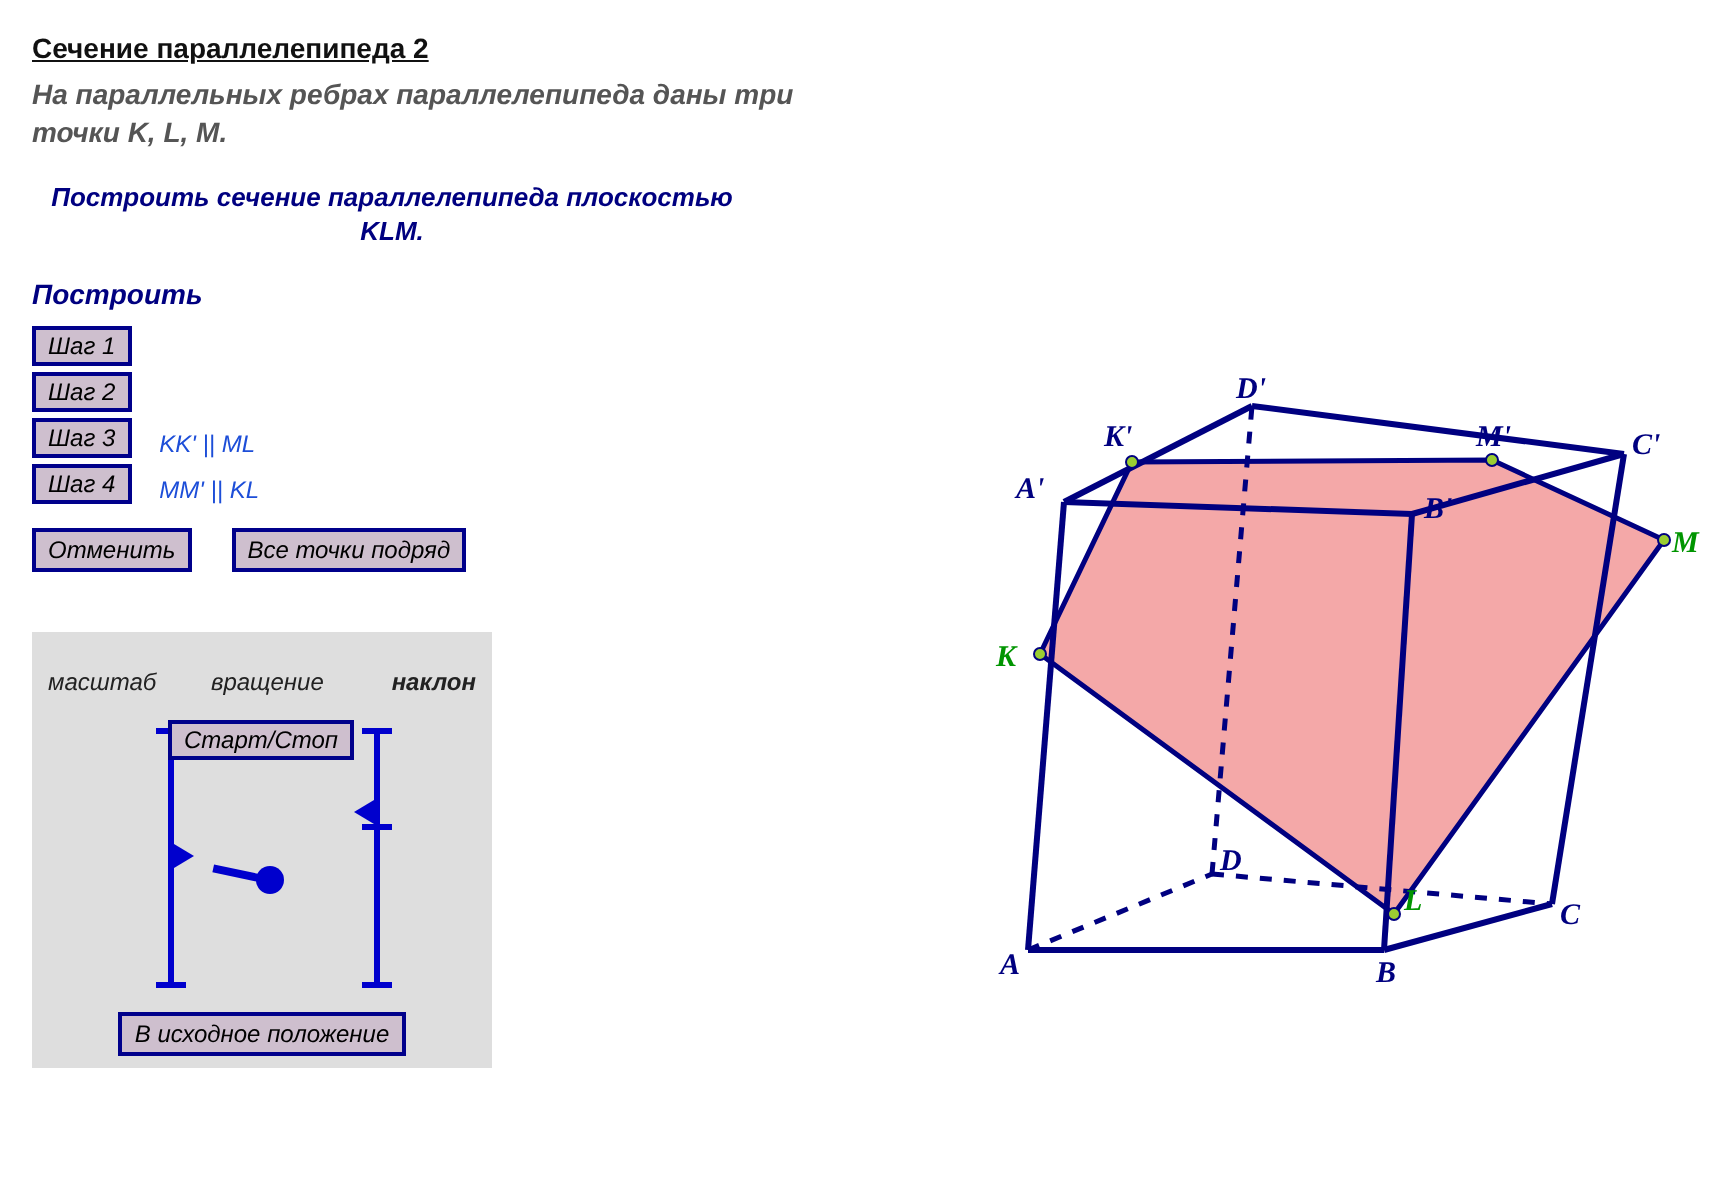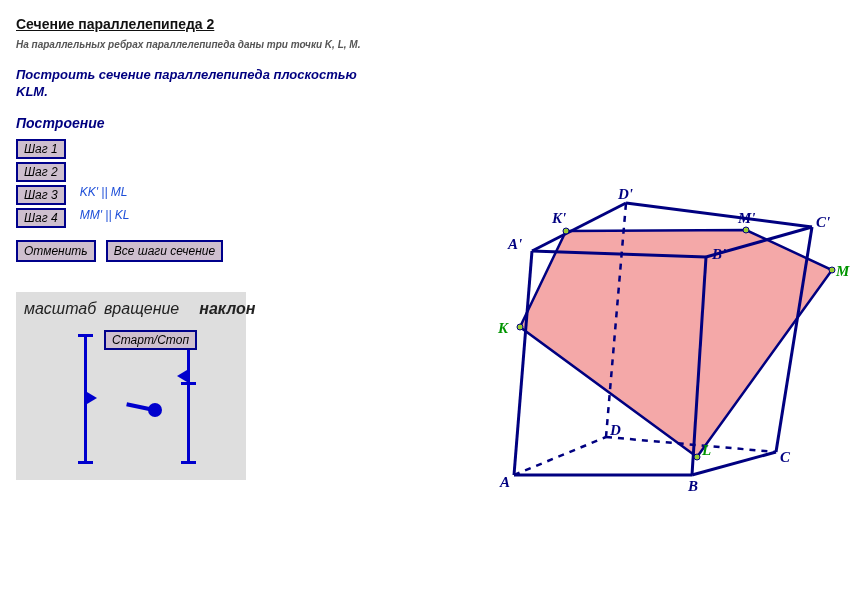--- a/index.html
+++ b/index.html
@@ -16,44 +16,45 @@
   .title {
     font-weight: bold;
     text-decoration: underline;
     color: #111;
     font-size: 14px;
     margin-bottom: 6px;
   }
   .given {
     color: #555;
     font-style: italic;
-    font-size: 10px;
+    font-size: 14px;
     line-height: 1.35;
     margin-bottom: 14px;
     font-weight: bold;
   }
   .task {
     color: #000080;
     font-weight: bold;
     font-style: italic;
     font-size: 13px;
     line-height: 1.35;
     margin-bottom: 14px;
+    text-align: center;
   }
   .section-label {
     color: #000080;
     font-weight: bold;
     font-style: italic;
     font-size: 14px;
     margin-bottom: 8px;
   }
   .steps { margin-bottom: 12px; }
   .step-row {
     display: flex;
-    align-items: flex-start;
+    align-items: flex-end;
     gap: 14px;
     margin-bottom: 3px;
     font-style: italic;
   }
   .btn {
     display: inline-block;
     background: #cebfce;
     border: 2px solid #00008b;
     padding: 1px 6px;
     font-style: italic;
@@ -63,36 +64,37 @@
     font-family: inherit;
   }
   .btn.wide { padding: 2px 6px; }
   .step-note {
     color: #1d4ed8;
     font-style: italic;
     font-size: 12px;
   }
   .btn-row {
     display: flex;
-    gap: 10px;
+    gap: 20px;
     margin-bottom: 30px;
   }
   .control-panel {
     background: #dedede;
     width: 230px;
     padding: 8px 8px 6px 8px;
     position: relative;
   }
   .cp-header {
     display: flex;
     gap: 20px;
     font-style: italic;
-    font-size: 16px;
+    font-size: 12px;
     color: #222;
     margin-bottom: 6px;
+    margin-top: 10px;
   }
   .cp-header span:nth-child(1){ width:60px; }
   .cp-header span:nth-child(2){ width:80px; text-align:center; }
   .cp-header span:nth-child(3){ width:55px; text-align:right;font-weight:bold; }
   .cp-body {
     position: relative;
     height: 150px;
   }
   .slider-track {
     position: absolute;
@@ -121,21 +123,21 @@
     left:3px;
   }
   .slider-thumb.left-tri {
     border-top:6px solid transparent;
     border-bottom:6px solid transparent;
     border-right:10px solid #0000cd;
     left:-10px;
   }
   .cp-center {
     position:absolute;
-    left:80px; top:6px;
+    left:60px; top:6px;
     text-align:center;
   }
   .cp-center .btn { margin-bottom:40px; }
   .rot-knob {
     width:50px; height:40px;
     position:relative;
     margin:0 auto;
   }
   .rot-line {
     position:absolute;
@@ -168,21 +170,21 @@
 </style>
 </head>
 <body>
 
 <div class="title">Сечение параллелепипеда 2</div>
 
 <div class="given" style="max-width:400px">На параллельных ребрах параллелепипеда даны три точки K, L, M.</div>
 
 <div class="task" style="max-width:360px">Построить сечение параллелепипеда плоскостью KLM.</div>
 
-<div class="section-label">Построение</div>
+<div class="section-label">Построить</div>
 
 <div class="steps">
   <div class="step-row">
     <button class="btn">Шаг 1</button>
     <span class="step-note"></span>
   </div>
   <div class="step-row">
     <button class="btn">Шаг 2</button>
     <span class="step-note"></span>
   </div>
@@ -191,21 +193,21 @@
     <span class="step-note">KK' || ML</span>
   </div>
   <div class="step-row">
     <button class="btn">Шаг 4</button>
     <span class="step-note">MM' || KL</span>
   </div>
 </div>
 
 <div class="btn-row">
   <button class="btn wide">Отменить</button>
-  <button class="btn wide">Все шаги сечение</button>
+  <button class="btn wide">Все точки подряд</button>
 </div>
 
 <div class="control-panel">
   <div class="cp-header">
     <span>масштаб</span>
     <span>вращение</span>
     <span>наклон</span>
   </div>
   <div class="cp-body">
     <div class="slider-wrap" style="left:30px">
@@ -224,20 +226,23 @@
       </div>
     </div>
     <div class="cp-center">
       <button class="btn">Старт/Стоп</button>
       <div class="rot-knob">
         <div class="rot-line"></div>
         <div class="rot-dot"></div>
       </div>
     </div>
   </div>
+  <div class="cp-footer">
+    <button class="btn wide">В исходное положение</button>
+  </div>
 </div>
 
 <div class="figure">
 <svg viewBox="0 0 410 330">
 
   <polygon points="76,152 122,56 302,55 388,95 253,282" fill="#f08b8b" fill-opacity="0.75" stroke="#000080" stroke-width="2.5"></polygon>
 
   <g stroke="#000080" stroke-width="2.5" stroke-dasharray="6 6" fill="none">
     <line x1="70" y1="300" x2="162" y2="262"></line>
     <line x1="162" y1="262" x2="332" y2="277"></line>

